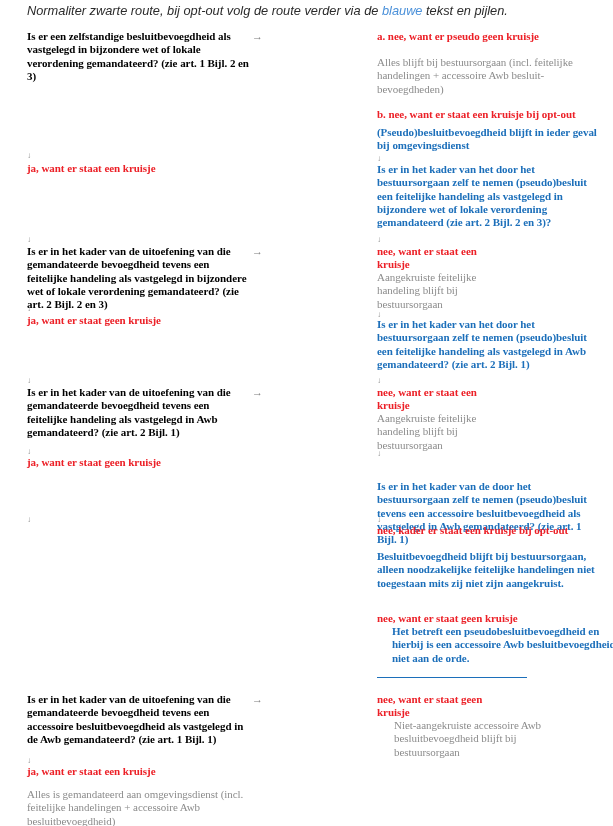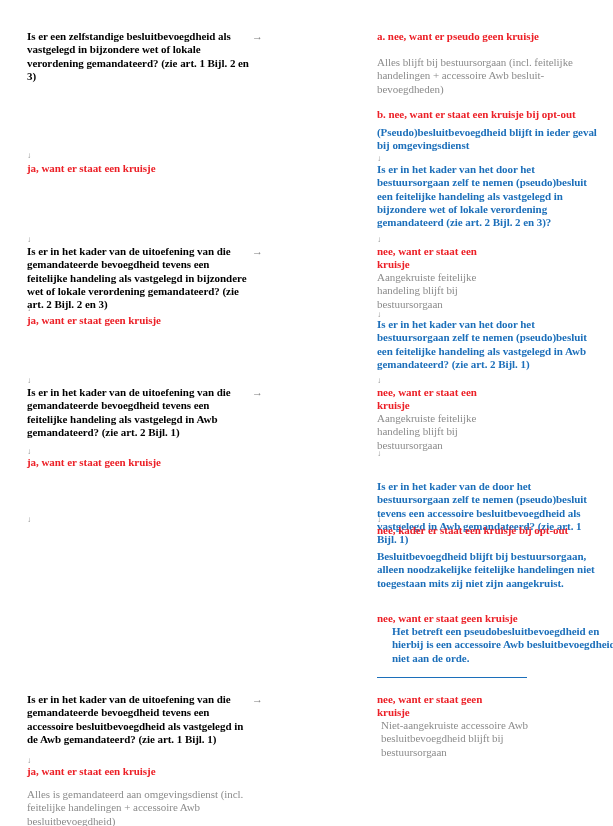--- a/index.html
+++ b/index.html
@@ -106,20 +106,21 @@
     width: 150px;
     height: 0;
     border-top: 1.4px solid #1c6fba;
   }
 </style>
 </head>
 <body>
 
 <div class="page">
 
+  <div class="header"><span>Normaliter zwarte route, bij opt-out volg de route verder via de </span><span class="blue-word">blauwe</span><span> tekst en pijlen.</span></div>
 
   <div class="col-left">
 
     <div class="blk q-black" style="top:30px; left:0; width:222px;">Is er een zelfstandige besluitbevoegdheid als vastgelegd in bijzondere wet of lokale verordening gemandateerd? (zie art. 1 Bijl. 2 en 3)</div>
 
     <div class="arr-down" style="top:152px; left:0;">↓</div>
     <div class="blk a-red" style="top:162px; left:0; width:222px;">ja, want er staat een kruisje</div>
 
     <div class="arr-down" style="top:236px; left:0;">↓</div>
     <div class="blk q-black" style="top:245px; left:0; width:222px;">Is er in het kader van de uitoefening van die gemandateerde bevoegdheid tevens een feitelijke handeling als vastgelegd in bijzondere wet of lokale verordening gemandateerd? (zie art. 2 Bijl. 2 en 3)</div>
@@ -172,18 +173,18 @@
     <div class="blk q-blue" style="top:456px; left:0; width:224px;margin-top:24px;">Is er in het kader van de door het bestuursorgaan zelf te nemen (pseudo)besluit tevens een accessoire besluitbevoegdheid als vastgelegd in Awb gemandateerd? (zie art. 1 Bijl. 1)</div>
 
     <div class="arr-down" style="top:516px; left:0;">↓</div>
     <div class="blk a-red" style="top:524px; left:0; width:224px;">nee, kader er staat een kruisje bij opt-out</div>
     <div class="blk q-blue" style="top:550px; left:0; width:224px;">Besluitbevoegdheid blijft bij bestuursorgaan, alleen noodzakelijke feitelijke handelingen niet toegestaan mits zij niet zijn aangekruist.</div>
 
     <div class="blk a-red" style="top:612px; left:0; width:224px;">nee, want er staat geen kruisje</div>
     <div class="blk q-blue" style="top:625px; left:15px; width:224px;">Het betreft een pseudobesluitbevoegdheid en hierbij is een accessoire Awb besluitbevoegdheid niet aan de orde.</div>
 
     <div class="blk a-red" style="top:693px; left:0; width:120px;">nee, want er staat geen kruisje</div>
-    <div class="blk o-gray" style="top:719px; left:4px; width:150px;">Niet-aangekruiste accessoire Awb besluitbevoegdheid blijft bij bestuursorgaan</div>
+    <div class="blk o-gray" style="top:719px; left:17px; width:150px;">Niet-aangekruiste accessoire Awb besluitbevoegdheid blijft bij bestuursorgaan</div>
   </div>
 
   <div class="rule"></div>
 
 </div>
 
 </body></html>

